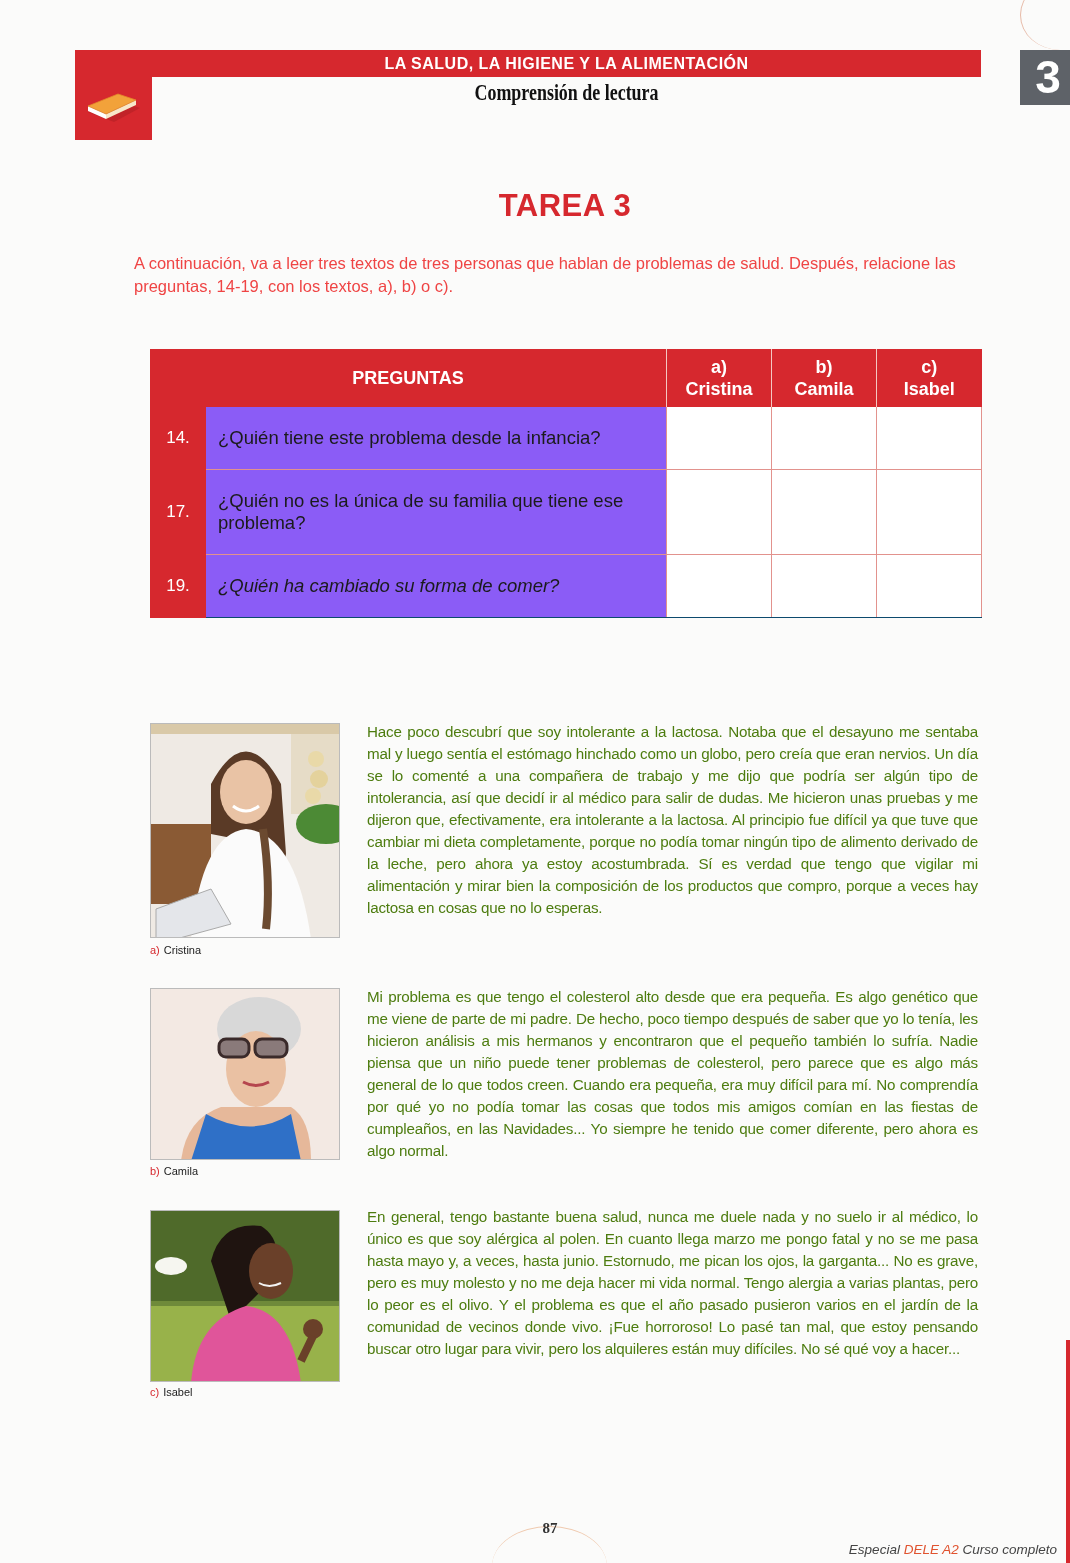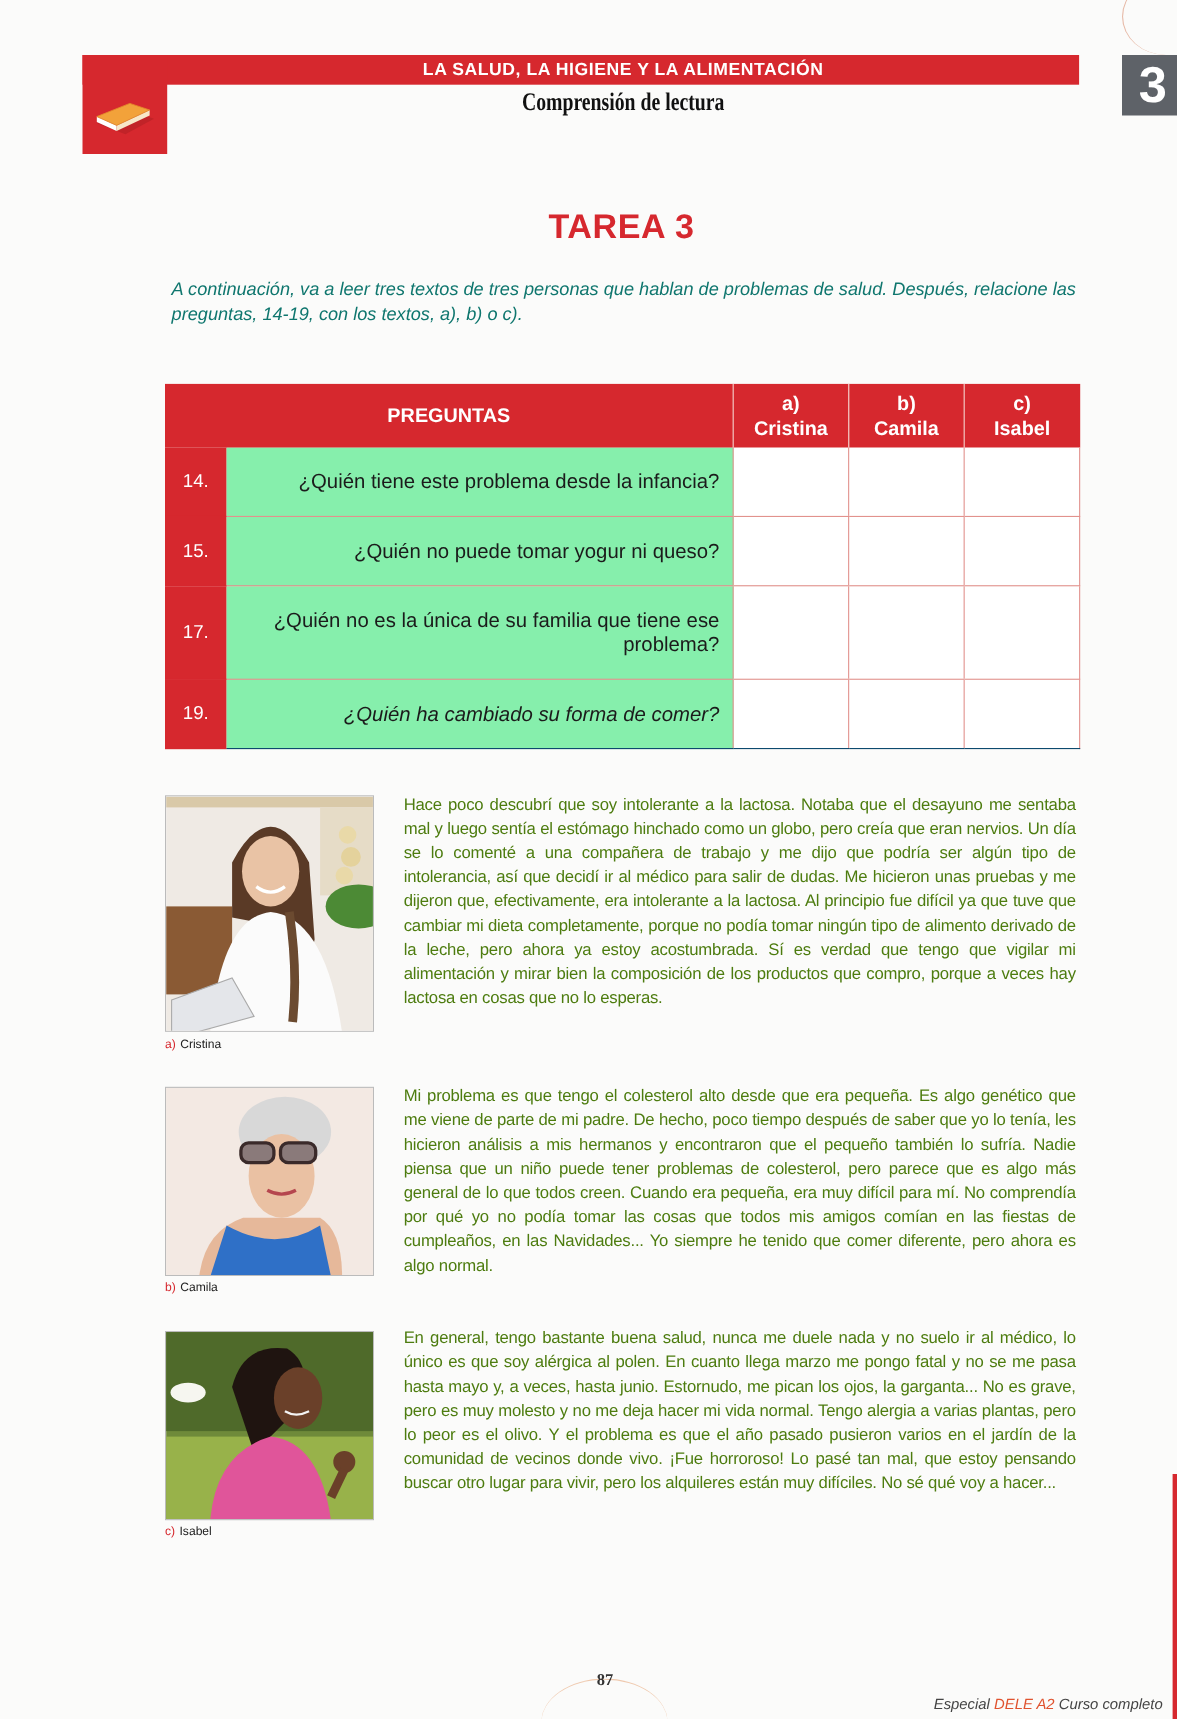--- a/index.html
+++ b/index.html
@@ -16,32 +16,32 @@
     transform: scaleX(0.78); letter-spacing: 0px; }
   .book-icon { position: absolute; left: 86px; top: 86px; width: 56px; height: 40px; }
   .chapter-tab { position: absolute; left: 1020px; top: 50px; width: 50px; height: 55px; background: #5e6268;
     color: #fff; font-weight: bold; font-size: 46px; line-height: 55px; text-align: center; padding-left: 6px; }
   .chapter-arc { position: absolute; left: 1020px; top: -20px; width: 80px; height: 70px; border-left: 1px solid #e6b9a6;
     border-radius: 50%; }
 
   
   .task-title { position: absolute; left: 0; top: 188px; width: 1130px; text-align: center; color: #d6282e;
     font-weight: bold; font-size: 31px; letter-spacing: 0.5px; }
-  .instructions { position: absolute; left: 156px; top: 252px; width: 835px; font-style: italic; font-size: 16.5px;
-    line-height: 23px; color: #0f766e; }
+  .instructions { position: absolute; left: 134px; top: 252px; width: 835px; font-size: 16.5px;
+    line-height: 23px; color: #ef4444; }
 
   
   .q-table { position: absolute; left: 150px; top: 349px; width: 832px; border-collapse: collapse; }
   .q-table th { background: #d6282e; color: #fff; font-weight: bold; font-size: 18px; line-height: 22px; }
   .q-table th.preg { height: 58px; text-align: center; }
   .q-table th.col { width: 105px; border-left: 1px solid #f4c7c2; }
   .q-table td { font-size: 18.5px; border-bottom: 1px solid #e2928d; color: #1b1b1b; }
   .q-table td.num { background: #d6282e; color: #fff; font-weight: normal; width: 56px; text-align: center; font-size: 17px;
     border-bottom: 1px solid #d6282e; }
-  .q-table td.q { background: #86efac; padding: 20px 12px; line-height: 22px; height: 33px; text-align: right; }
+  .q-table td.q { background: #8b5cf6; padding: 20px 12px; line-height: 22px; height: 33px; }
   .q-table td.ans { background: #fff; border-left: 1px solid #e2928d; }
   .q-table tr:last-child td.ans, .q-table tr:last-child td.q { border-bottom: 1px solid #0c4a6e; font-style: italic; }
   .q-table td.ans.lastcol { border-right: 1px solid #e2928d; }
 
   
   .photo { position: absolute; left: 150px; width: 190px; border: 1px solid #bbb; overflow: hidden; }
   .caption { position: absolute; left: 150px; width: 190px; text-align: left; font-size: 11px; color: #222; }
   .caption .letter { color: #d6282e; margin-right: 4px; }
   .para { position: absolute; left: 367px; width: 611px; font-size: 15.2px; line-height: 22px; text-align: justify;
     color: #4d7c0f; letter-spacing: -0.2px; }
@@ -90,27 +90,20 @@
       <th class="col">
         <div>c)</div>
         <div>Isabel</div>
       </th>
     </tr>
   </thead>
   <tbody>
     <tr>
       <td class="num">14.</td>
       <td class="q">¿Quién tiene este problema desde la infancia?</td>
-      <td class="ans"></td>
-      <td class="ans"></td>
-      <td class="ans lastcol"></td>
-    </tr>
-    <tr>
-      <td class="num">15.</td>
-      <td class="q">¿Quién no puede tomar yogur ni queso?</td>
       <td class="ans"></td>
       <td class="ans"></td>
       <td class="ans lastcol"></td>
     </tr>
     <tr>
       <td class="num">17.</td>
       <td class="q" style="height:55px">¿Quién no es la única de su familia que tiene ese problema?</td>
       <td class="ans"></td>
       <td class="ans"></td>
       <td class="ans lastcol"></td>

